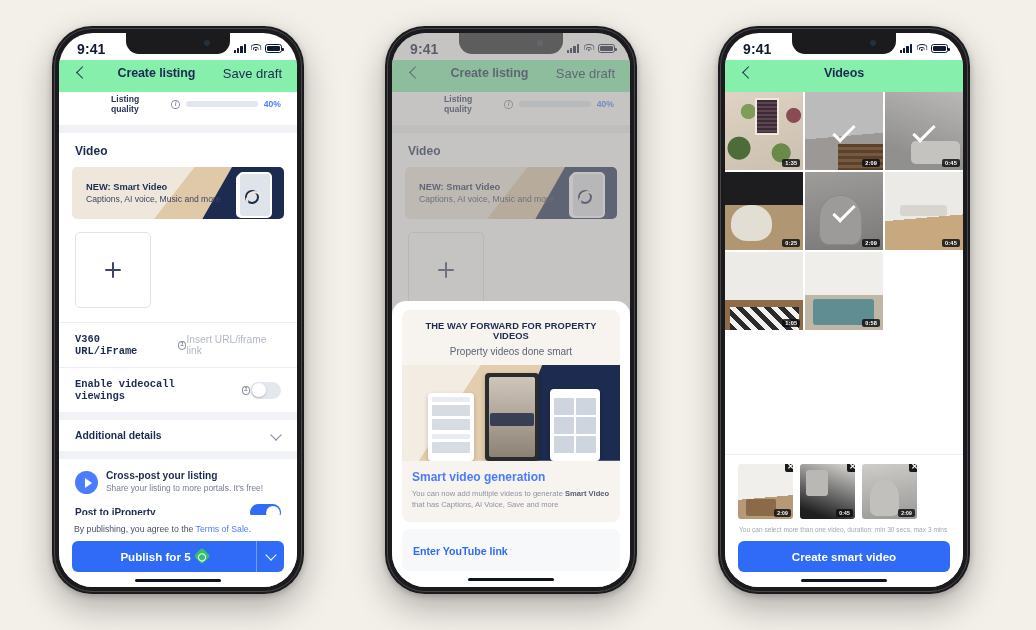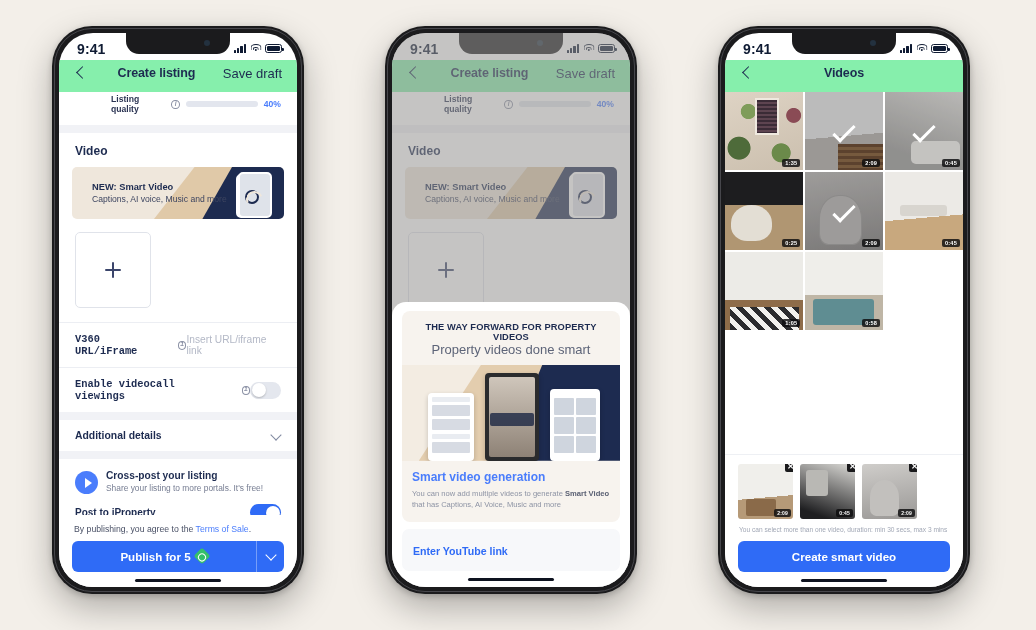--- a/index.html
+++ b/index.html
@@ -101,21 +101,21 @@
   .sec-title{ font-size:12px; font-weight:700; color:#1d2b50; padding:11px 16px 9px; background:#fff; }
 
   .promo{
     margin:0 13px; height:52px; border-radius:5px; overflow:hidden; position:relative;
     background:#efe7dc; display:flex; align-items:center;
   }
   .promo-wedge{ position:absolute; right:0; top:0; width:108px; height:100%;
     background:#1d2b50; clip-path:polygon(38% 0,100% 0,100% 100%,0% 100%); }
   .promo-wedge2{ position:absolute; right:52px; top:0; width:78px; height:100%;
     background:#e0c9a8; clip-path:polygon(52% 0,100% 0,62% 100%,0% 100%); }
-  .promo-txt{ position:relative; z-index:3; padding-left:20px; }
+  .promo-txt{ position:relative; z-index:3; padding-left:14px; }
   .promo-h{ font-size:9.3px; font-weight:700; color:#1d2b50; margin-bottom:2px; }
   .promo-s{ font-size:8.6px; color:#3d4560; }
   .promo-phone{
     position:absolute; right:16px; top:7px; z-index:4;
     width:32px; height:44px; background:#eef0f4; border-radius:5px;
     border:2px solid #fff;
   }
   .promo-phone::before{
     content:""; position:absolute; right:-6px; top:-4px; width:30px;height:42px;
     background:#dfe3ea; border-radius:5px; border:2px solid #fff; z-index:-1;
@@ -192,21 +192,21 @@
   
   .sheet{
     position:absolute; left:0; right:0; bottom:0; z-index:50;
     background:#fff; border-radius:14px 14px 0 0; padding:9px 10px 6px;
   }
   .card{
     background:#f7f3ee; border-radius:8px; overflow:hidden;
   }
   .card-head{ padding:11px 10px 4px; text-align:center; }
   .card-h1{ font-size:9.3px; font-weight:700; color:#1d2b50; letter-spacing:.12px; }
-  .card-h2{ font-size:13px; color:#5d6478; }
+  .card-h2{ font-size:10px; color:#5d6478; margin-top:5px; }
   .illus{ position:relative; height:96px; margin-top:4px; overflow:hidden; background:#f3ece2;}
   .illus-navy{ position:absolute; right:0; top:0; width:54%;height:100%;background:#1d2b50;
     clip-path:polygon(34% 0,100% 0,100% 100%,0% 100%); }
   .illus-tan{ position:absolute; left:4%; top:0; width:62%;height:100%;background:#e3cdae;
     clip-path:polygon(52% 0,100% 0,66% 100%,6% 100%); }
   .mini{ position:absolute; background:#fff; border-radius:4px; box-shadow:0 2px 5px rgba(0,0,0,.2);
     overflow:hidden; }
   .mini.m1{ left:12%; bottom:0; width:46px; height:68px; }
   .mini.m2{ left:38%; bottom:0; width:54px; height:88px; background:#2a2b2d;}
   .mini.m3{ right:9%; bottom:0; width:50px; height:72px; }
@@ -503,21 +503,21 @@
                   <div></div>
                   <div></div>
                   <div></div>
                   <div></div>
                   <div></div>
                 </div>
             </div>
           </div>
           <div class="card-body">
             <div class="card-t">Smart video generation</div>
-            <div class="card-d"><span>You can now add multiple videos to generate </span><b>Smart Video</b><span> that has Captions, AI Voice, Music and more</span></div>
+            <div class="card-d"><span>You can now add multiple videos to generate </span><b>Smart Video</b><span> that has Captions, AI Voice, Save and more</span></div>
           </div>
         </div>
         <div class="yt-row">
           <span class="yt-link">Enter YouTube link</span>
         </div>
         <div class="homebar"></div>
       </div>
     </div>
   </div>
 

